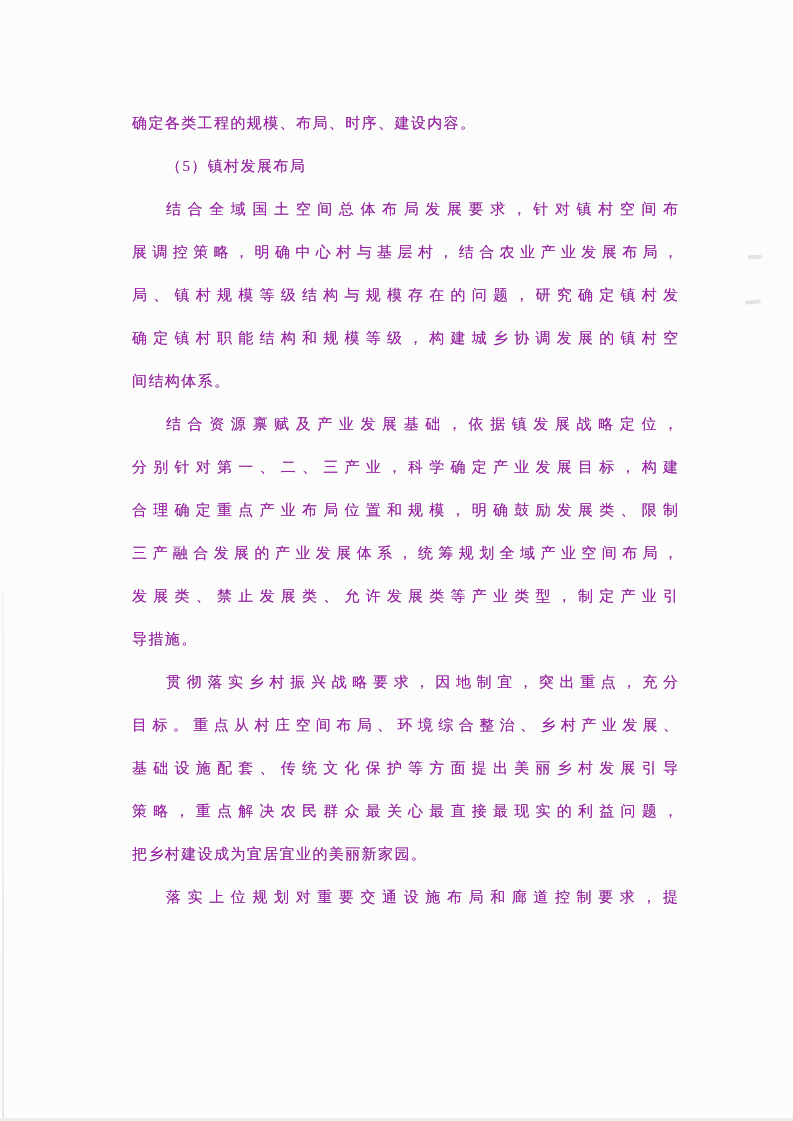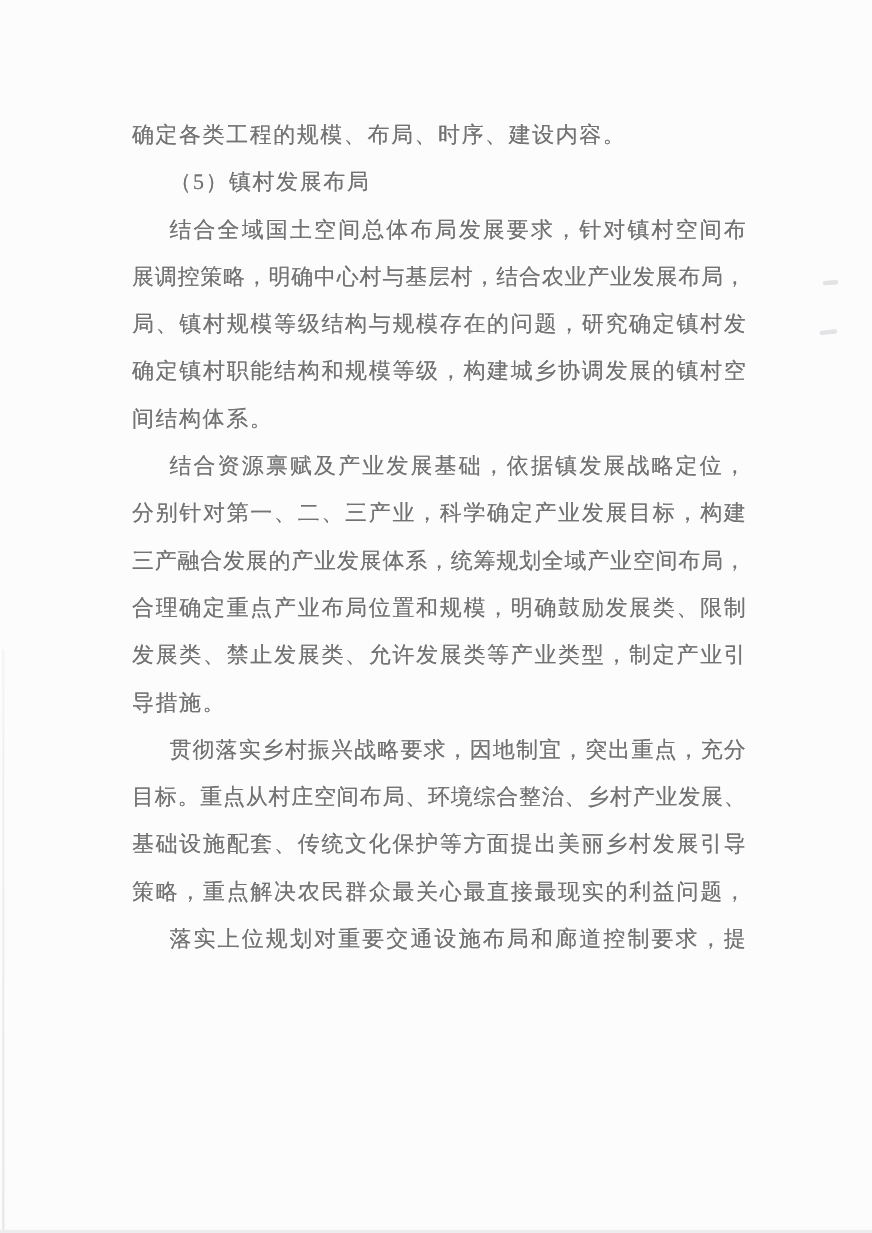--- a/index.html
+++ b/index.html
@@ -19,26 +19,27 @@
   .text-block {
     position: absolute;
     left: 120px;
     top: 102px;
     width: 558px;
   }
   .para { margin: 0; padding: 0; }
   .line {
     height: 43px;
     line-height: 43px;
-    font-size: 20px;
+    font-size: 15px;
     letter-spacing: 1.4px;
     white-space: nowrap;
-    color: #737373;
+    color: #a21caf;
     
     text-shadow: 0 0 0.5px rgba(60,60,60,0.55);
+    margin-left: 12px;
   }
   
   .line.jl {
     letter-spacing: normal;
     white-space: normal;
     text-align: justify;
     text-align-last: justify;
     text-justify: inter-ideograph;
   }
   
@@ -89,31 +90,32 @@
       <div class="line jl ind">结合全域国土空间总体布局发展要求，针对镇村空间布</div>
       <div class="line jl">展调控策略，明确中心村与基层村，结合农业产业发展布局，</div>
       <div class="line jl">局、镇村规模等级结构与规模存在的问题，研究确定镇村发</div>
       <div class="line jl">确定镇村职能结构和规模等级，构建城乡协调发展的镇村空</div>
       <div class="line">间结构体系。</div>
     </div>
 
     <div class="para">
       <div class="line jl ind">结合资源禀赋及产业发展基础，依据镇发展战略定位，</div>
       <div class="line jl">分别针对第一、二、三产业，科学确定产业发展目标，构建</div>
+      <div class="line jl">合理确定重点产业布局位置和规模，明确鼓励发展类、限制</div>
       <div class="line jl">三产融合发展的产业发展体系，统筹规划全域产业空间布局，</div>
-      <div class="line jl">合理确定重点产业布局位置和规模，明确鼓励发展类、限制</div>
       <div class="line jl">发展类、禁止发展类、允许发展类等产业类型，制定产业引</div>
       <div class="line">导措施。</div>
     </div>
 
     <div class="para">
       <div class="line jl ind">贯彻落实乡村振兴战略要求，因地制宜，突出重点，充分</div>
       <div class="line jl">目标。重点从村庄空间布局、环境综合整治、乡村产业发展、</div>
       <div class="line jl">基础设施配套、传统文化保护等方面提出美丽乡村发展引导</div>
       <div class="line jl">策略，重点解决农民群众最关心最直接最现实的利益问题，</div>
+      <div class="line">把乡村建设成为宜居宜业的美丽新家园。</div>
     </div>
 
 
     <div class="para">
       <div class="line jl ind">落实上位规划对重要交通设施布局和廊道控制要求，提</div>
     </div>
 
   </div>
 
   <div class="scan-edge-left"></div>

